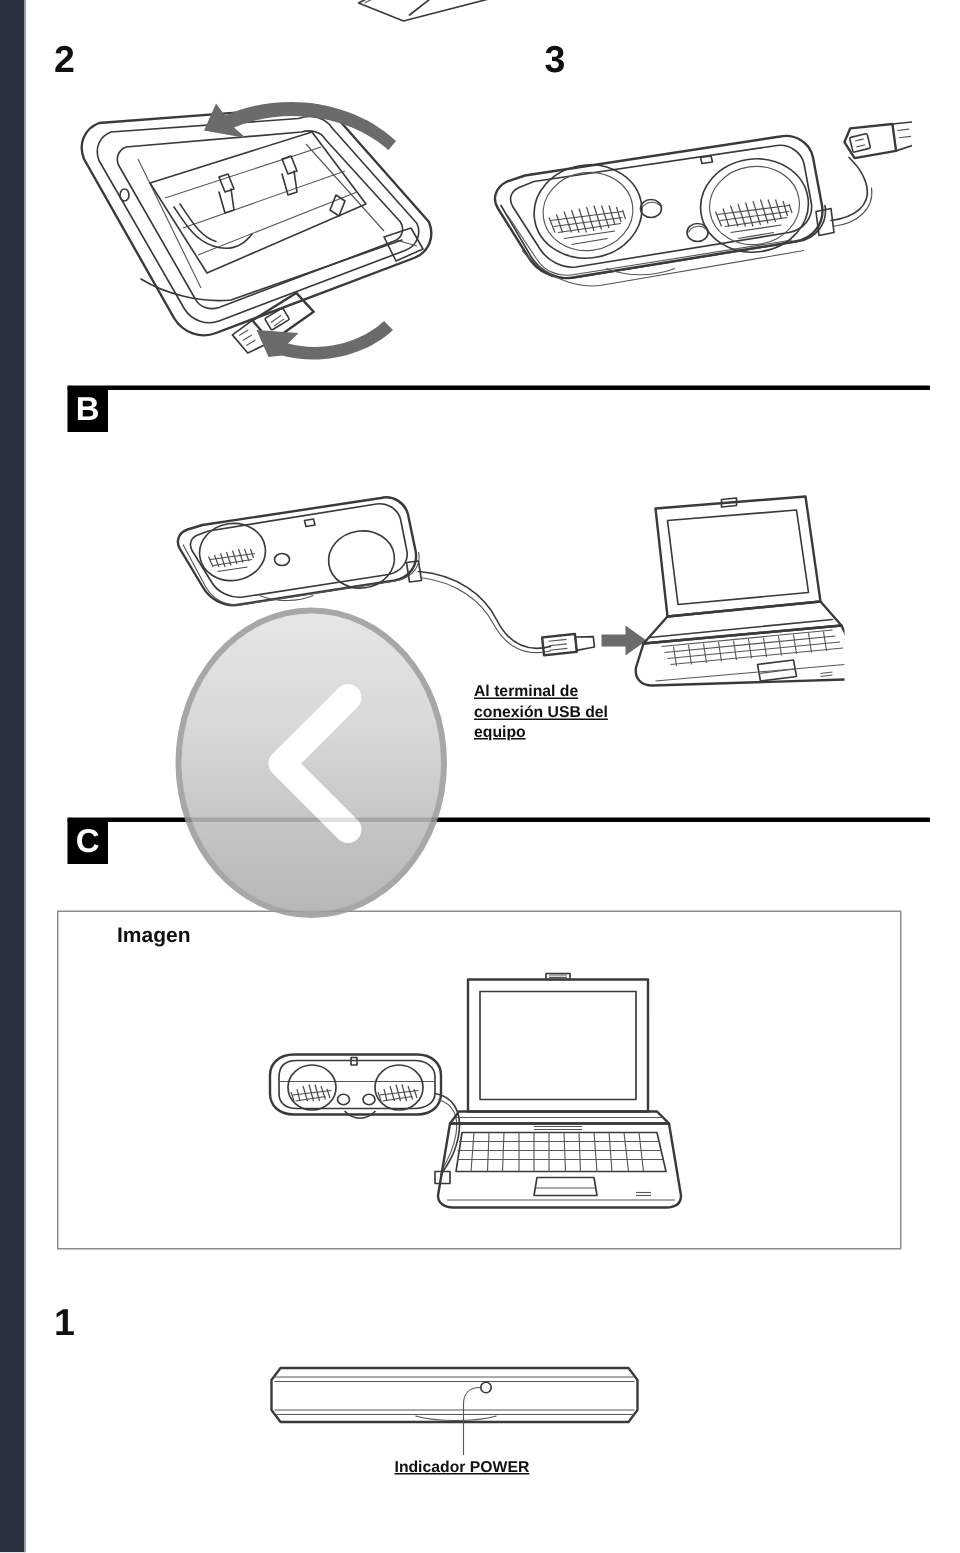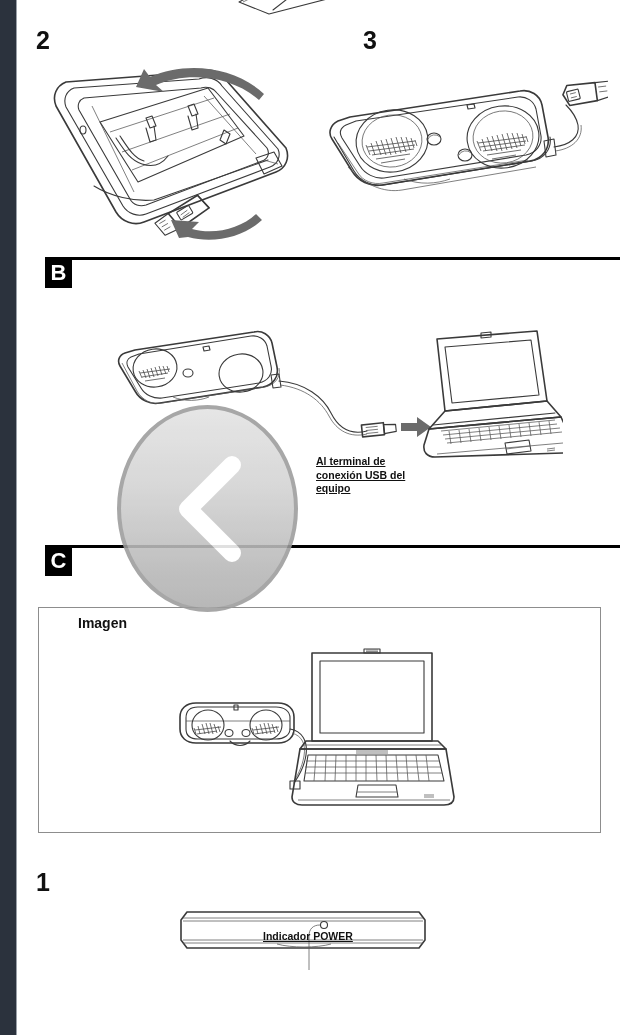--- a/index.html
+++ b/index.html
@@ -440,21 +440,21 @@
         <path class="ln-fine" d="M10 45 L250 45"></path>
 
         <path class="ln-fine" d="M104 46 C118 50 144 50 158 46"></path>
 
         <ellipse class="ln" cx="151" cy="27" rx="3.5" ry="3.5"></ellipse>
 
         <path class="ln-fine" d="M147 27 C140 27 136 31 136 38 L136 72"></path>
       </svg>
     </div>
 
-    <span class="callout" style="left:245px; top:930px;text-align:right;">Indicador POWER</span>
+    <span class="callout" style="left:245px; top:972px;text-align:right;">Indicador POWER</span>
 
   </div>
 
   <div id="nav-prev" role="button" aria-label="Previous">
     <span>
       <svg width="100" height="120" viewBox="0 0 100 120">
         <path d="M74 16 L30 60 L74 104" fill="none" stroke="#ffffff" stroke-width="18" stroke-linecap="round" stroke-linejoin="round"></path>
       </svg>
     </span>
   </div>

